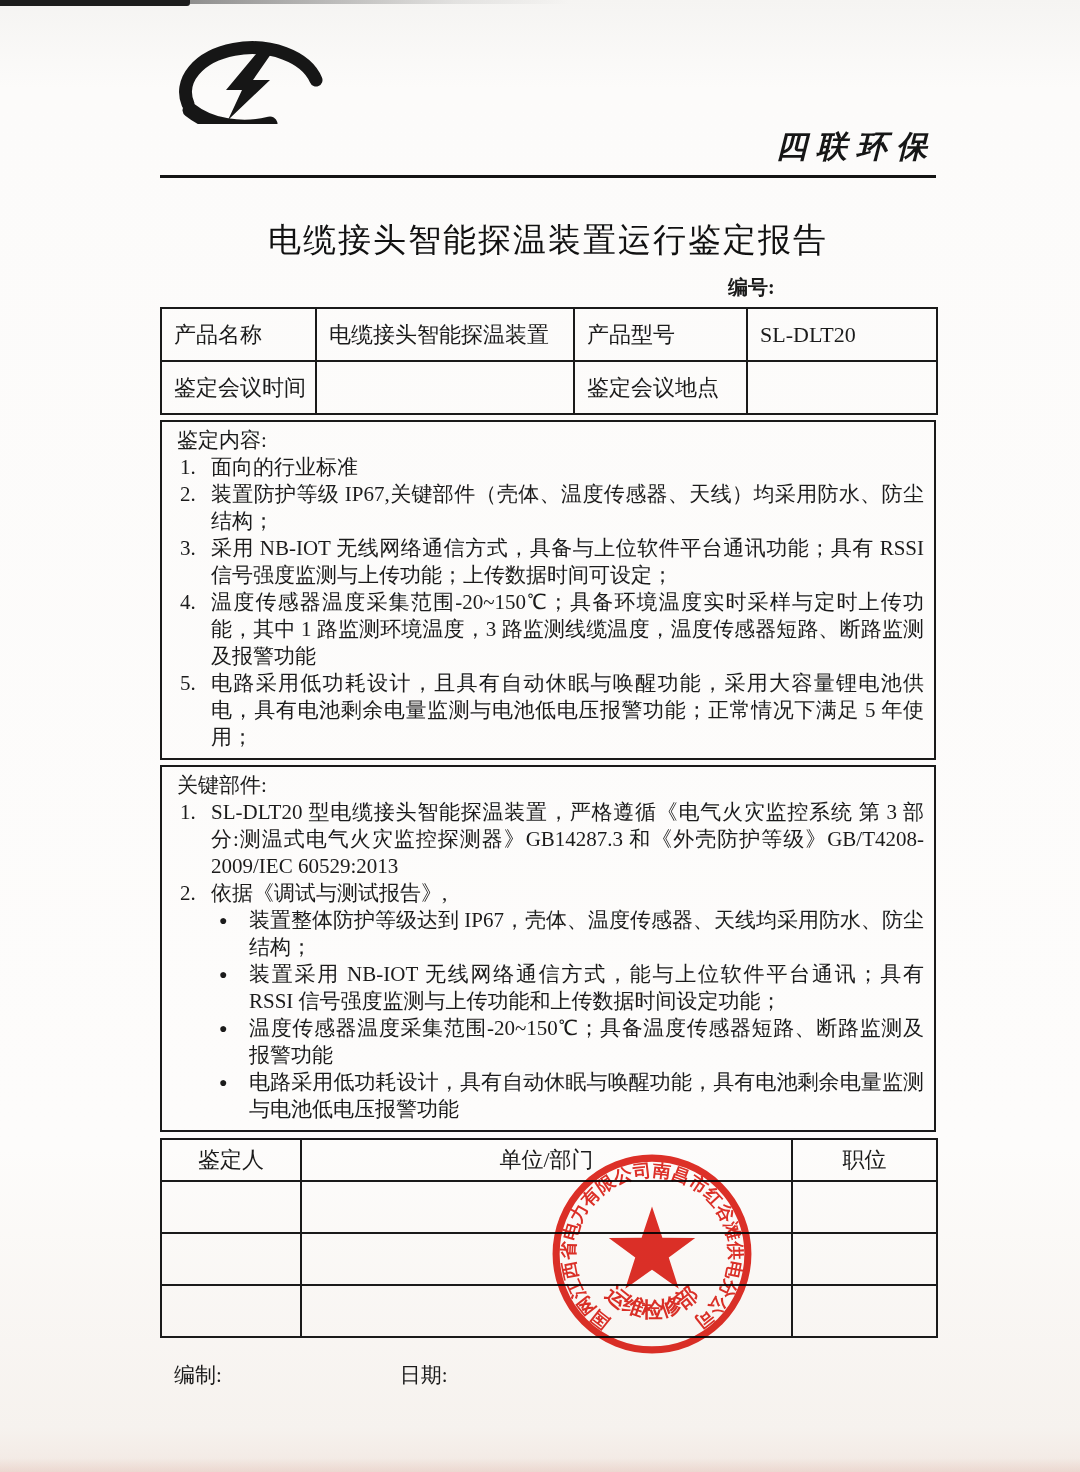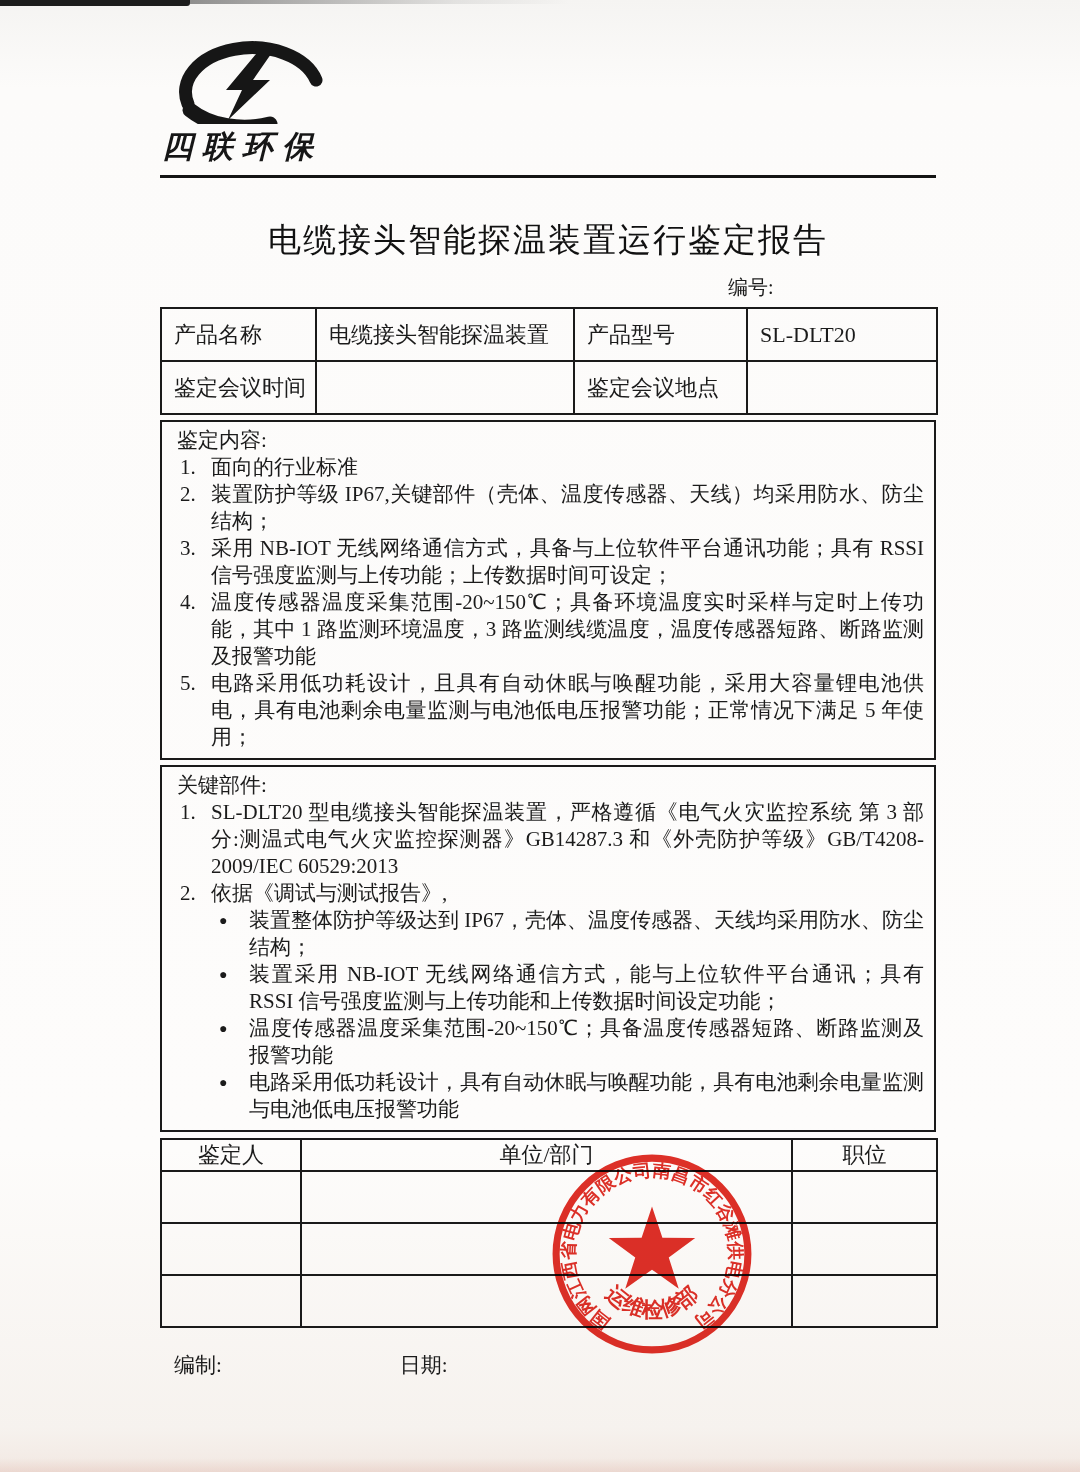--- a/index.html
+++ b/index.html
@@ -23,36 +23,36 @@
     position:absolute; top:0; left:190px; width:380px; height:4px;
     background:linear-gradient(90deg, rgba(60,60,60,.55), rgba(120,120,120,.15) 70%, transparent);
   }
   .scan-bottom-tint {
     position:absolute; bottom:0; left:0; width:100%; height:14px;
     background:linear-gradient(0deg, rgba(228,196,186,.45), transparent);
   }
   .content { position:absolute; left:160px; top:0; width:776px; }
 
   
-  .logo-wrap { margin-top:40px; }
+  .logo-wrap { margin-top:40px;text-align:right; }
   .logo-mark { display:block; margin-left:16px; }
   .company-name {
     margin-top:2px; margin-left:2px;
     font-family:"Liberation Serif", serif;
     font-style:italic; font-weight:bold;
     font-size:31px; letter-spacing:9px; color:#161616;
   }
   .header-rule { margin-top:7px; height:3px; background:#141414; width:100%; }
 
   .doc-title {
     margin-top:40px; text-align:center;
     font-family:"Liberation Sans", sans-serif;
     font-weight:normal; font-size:33px; letter-spacing:2px; color:#111;
   }
-  .doc-number { margin-top:11px; padding-left:568px; font-size:20px; font-weight:400; }
+  .doc-number { margin-top:11px; padding-left:568px; font-size:20px; font-weight:700; }
 
   
   table { border-collapse:collapse; width:776px; table-layout:fixed; }
   td, th { border:2px solid #1a1a1a; font-size:22px; font-weight:normal; }
   .info-table { margin-top:6px; }
   .info-table td { height:53px; padding-left:12px; text-align:left; vertical-align:middle; }
 
   .section-box {
     border:2px solid #1a1a1a; margin-top:5px;
     padding:5px 10px 7px 15px;
@@ -60,21 +60,21 @@
   }
   .section-heading { text-align:left; }
   .section-intro { text-indent:2.1em; text-align:justify; }
   ol, ul { list-style:none; }
   .num-li { position:relative; padding-left:34px; text-align:justify; }
   .num-li .num { position:absolute; left:3px; top:0; }
   .bullet-li { position:relative; padding-left:72px; text-align:justify; }
   .bullet-li .dot { position:absolute; left:42px; top:0px; font-size:14px; }
 
   .sig-table { margin-top:6px; }
-  .sig-table th { height:32px; text-align:center; vertical-align:middle; }
+  .sig-table th { height:42px; text-align:center; vertical-align:middle; }
   .sig-table td { height:52px; }
 
   .footer-row { margin-top:23px; font-size:21px; display:flex; }
   .footer-prepared { margin-left:14px; }
   .footer-date { margin-left:178px; }
 
   
   .stamp {
     position:absolute; left:546px; top:1148px; width:212px; height:212px;
     mix-blend-mode:multiply; opacity:.93;

